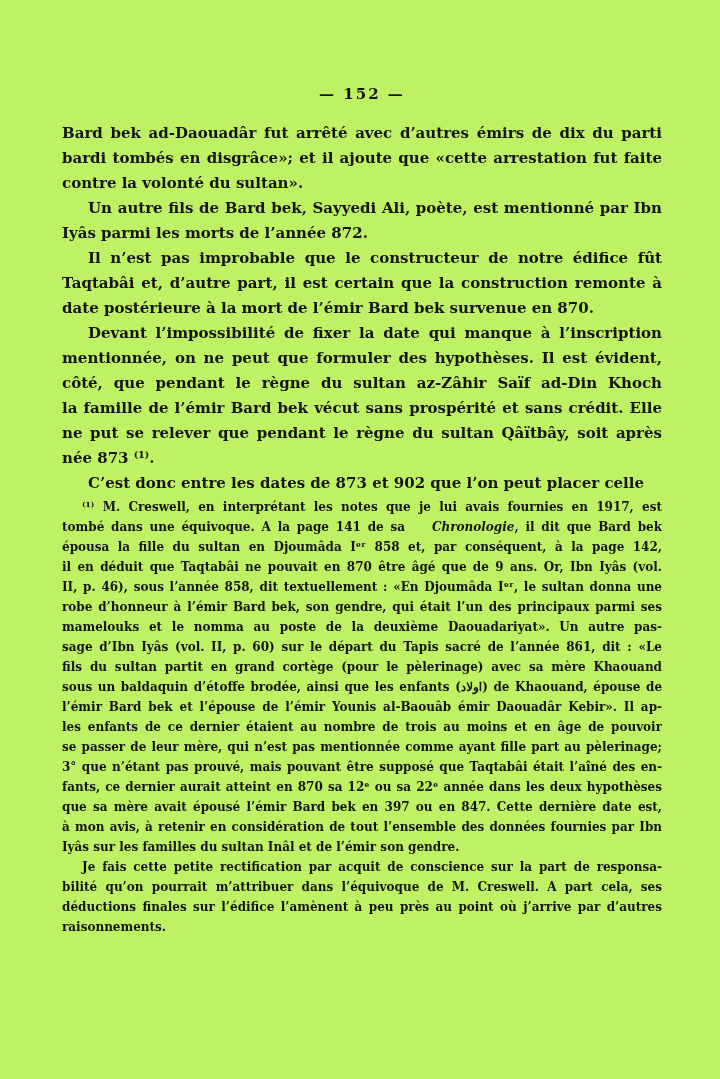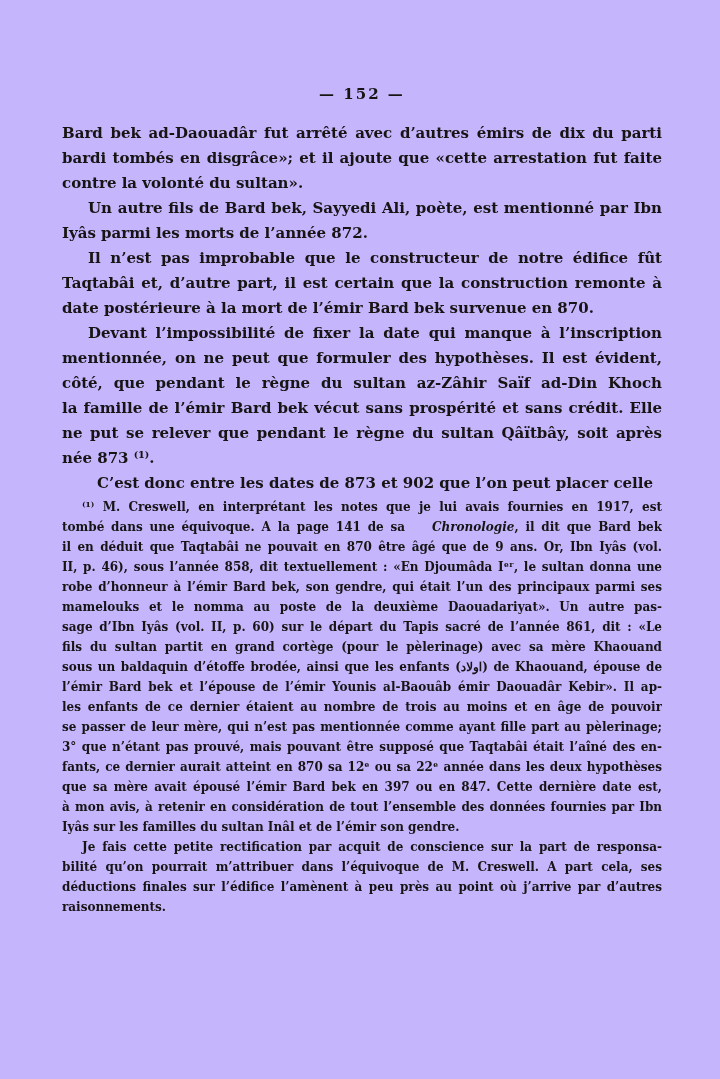--- a/index.html
+++ b/index.html
@@ -4,21 +4,21 @@
 <style>
   html, body {
     margin: 0;
     padding: 0;
     background: #f4f4f2;
   }
   .page {
     position: relative;
     width: 720px;
     height: 1079px;
-    background: #c4b5fd;
+    background: #bef264;
     font-family: "DejaVu Serif", serif;
     color: #161514;
     font-weight: 700;
     overflow: hidden;
     -webkit-font-smoothing: antialiased;
   }
   .page-number {
     position: absolute;
     top: 85px;
     left: 62px;
@@ -49,21 +49,21 @@
     font-size: 15px;
     line-height: 25px;
     height: 25px;
   }
   .footnote .tline {
     font-size: 12px;
     line-height: 20px;
     height: 20px;
   }
   .tline.last {
-    text-align: center;
+    text-align: left;
     text-align-last: left;
   }
   .main-text .tline.indent { text-indent: 26px; }
   .footnote .tline.indent { text-indent: 20px; }
   .it { font-style: italic; margin-left: 20px; }
 </style>
 </head>
 <body>
 
 <div class="page">
@@ -83,20 +83,21 @@
       <div class="tline"><span>côté, que pendant le règne du sultan az-Zâhir Saïf ad-Din Khoch Qadam,</span></div>
       <div class="tline"><span>la famille de l’émir Bard bek vécut sans prospérité et sans crédit. Elle</span></div>
       <div class="tline"><span>ne put se relever que pendant le règne du sultan Qâïtbây, soit après l’an-</span></div>
       <div class="tline last"><span>née 873 ⁽¹⁾.</span></div>
       <div class="tline last indent"><span>C’est donc entre les dates de 873 et 902 que l’on peut placer celle de</span></div>
     </div>
 
   <div class="footnote">
       <div class="tline indent"><span>⁽¹⁾ M. Creswell, en interprétant les notes que je lui avais fournies en 1917, est</span></div>
       <div class="tline"><span>tombé dans une équivoque. A la page 141 de sa </span><span class="it">Chronologie</span><span>, il dit que Bard bek</span></div>
+      <div class="tline"><span>épousa la fille du sultan en Djoumâda Iᵉʳ 858 et, par conséquent, à la page 142,</span></div>
       <div class="tline"><span>il en déduit que Taqtabâi ne pouvait en 870 être âgé que de 9 ans. Or, Ibn Iyâs (vol.</span></div>
       <div class="tline"><span>II, p. 46), sous l’année 858, dit textuellement : «En Djoumâda Iᵉʳ, le sultan donna une</span></div>
       <div class="tline"><span>robe d’honneur à l’émir Bard bek, son gendre, qui était l’un des principaux parmi ses</span></div>
       <div class="tline"><span>mamelouks et le nomma au poste de la deuxième Daouadariyat». Un autre pas-</span></div>
       <div class="tline"><span>sage d’Ibn Iyâs (vol. II, p. 60) sur le départ du Tapis sacré de l’année 861, dit : «Le</span></div>
       <div class="tline"><span>fils du sultan partit en grand cortège (pour le pèlerinage) avec sa mère Khaouand Zainab</span></div>
       <div class="tline"><span>sous un baldaquin d’étoffe brodée, ainsi que les enfants (اولاد) de Khaouand, épouse de</span></div>
       <div class="tline"><span>l’émir Bard bek et l’épouse de l’émir Younis al-Baouâb émir Daouadâr Kebir». Il ap-</span></div>
       <div class="tline"><span>les enfants de ce dernier étaient au nombre de trois au moins et en âge de pouvoir</span></div>
       <div class="tline"><span>se passer de leur mère, qui n’est pas mentionnée comme ayant fille part au pèlerinage;</span></div>

